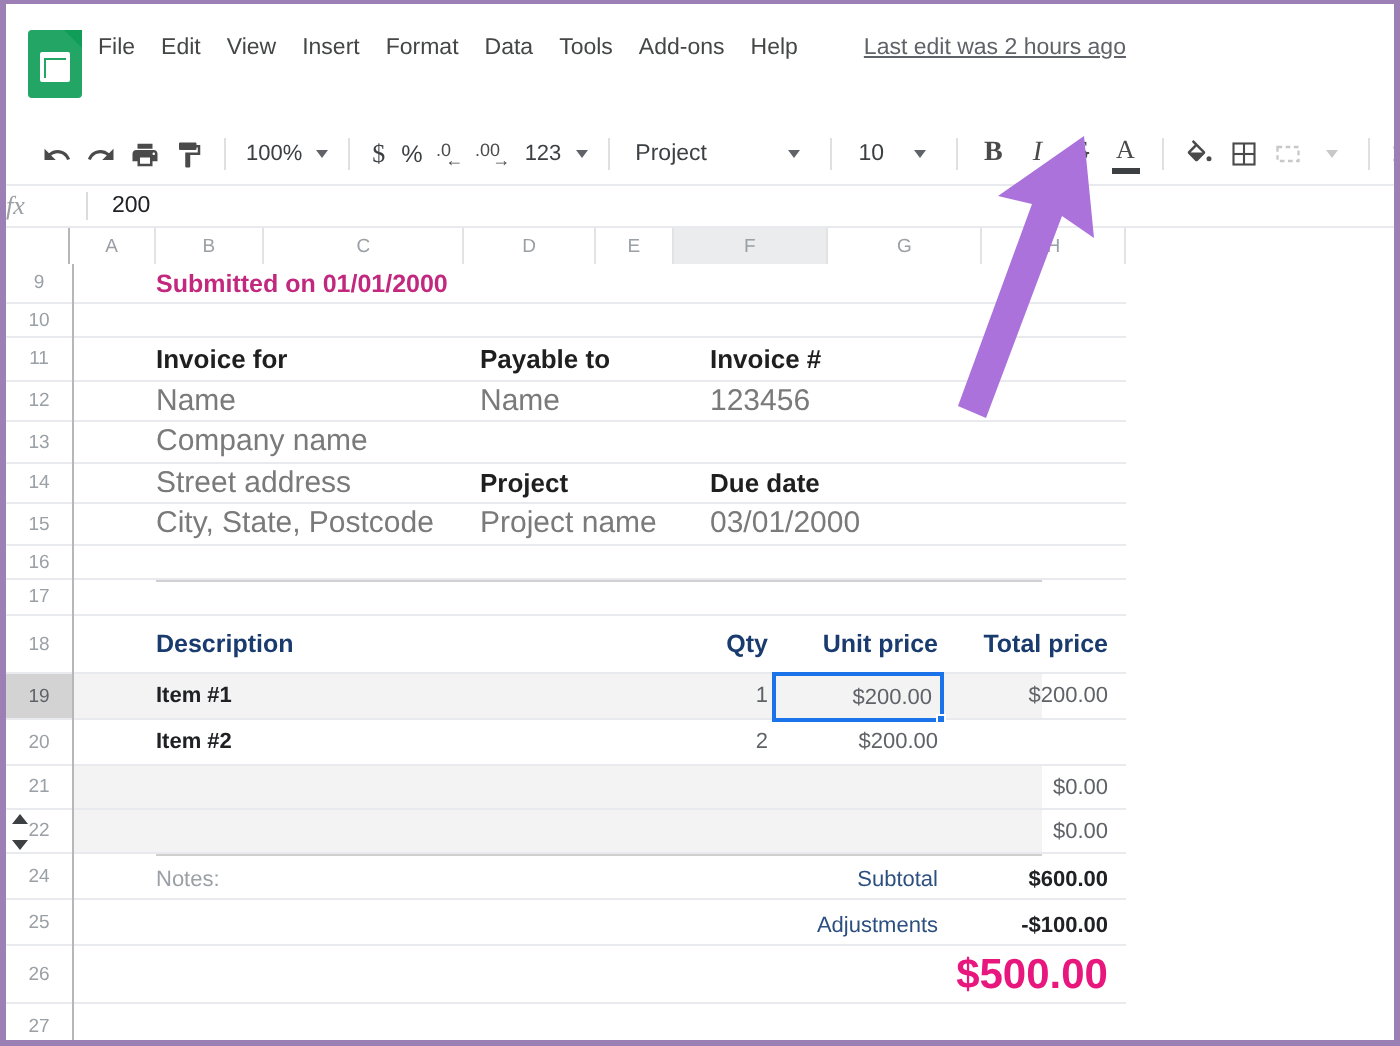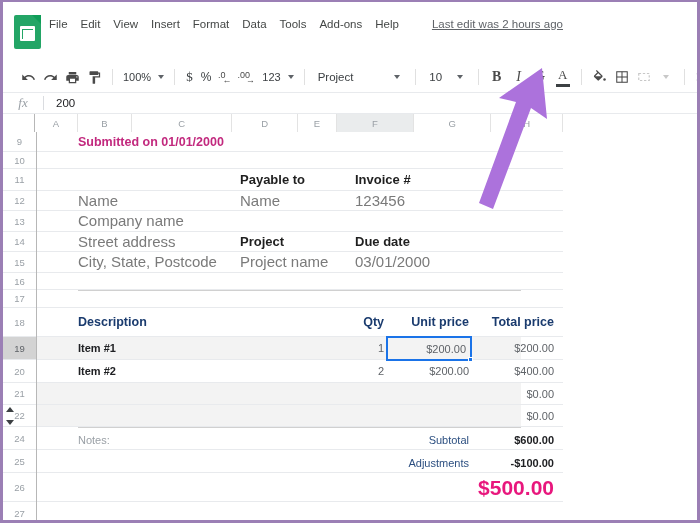--- a/index.html
+++ b/index.html
@@ -141,21 +141,21 @@
   
   .formulabar {
     position: absolute; left: 0; top: 90px;
     width: 694px; height: 22px;
     display: flex; align-items: center;
     background: #ffffff;
     border-top: 1px solid #e8eaed;
     border-bottom: 1px solid #e8eaed;
   }
   .fx {
-    width: 40px; text-align: center;
+    width: 40px; text-align: left;
     font-family: "Liberation Serif", serif; font-style: italic;
     font-size: 13px; color: #9aa0a6;
   }
   .fb-divider { width: 1px; height: 14px; background: #dadce0; }
   .fb-value {
     font-size: 11.5px; color: #202124; padding-left: 12px;
     flex: 1; cursor: text;
   }
 
   
@@ -480,20 +480,21 @@
       <div class="band" style="left:0;top:251px;width:484px;height:21px;"></div>
       <div class="band" style="left:0;top:273px;width:484px;height:21px;"></div>
 
       <div class="offsheet" style="left:526px;width:140px;top:0;bottom:0;"></div>
 
       <div class="rule" style="left:41px;top:158px;width:443px;"></div>
       <div class="rule" style="left:41px;top:295px;width:443px;"></div>
 
       <div class="cell t-submitted" style="left:41px;top:0;width:240px;height:19px;">Submitted on 01/01/2000</div>
 
+      <div class="cell t-h" style="left:41px;top:36px;width:160px;height:22px;">Invoice for</div>
       <div class="cell t-sub" style="left:41px;top:58px;width:160px;height:20px;">Name</div>
       <div class="cell t-sub" style="left:41px;top:78px;width:160px;height:21px;">Company name</div>
       <div class="cell t-sub" style="left:41px;top:99px;width:160px;height:20px;">Street address</div>
       <div class="cell t-sub" style="left:41px;top:119px;width:170px;height:21px;">City, State, Postcode</div>
 
       <div class="cell t-h" style="left:203px;top:36px;width:130px;height:22px;">Payable to</div>
       <div class="cell t-sub" style="left:203px;top:58px;width:130px;height:20px;">Name</div>
       <div class="cell t-sub" style="left:203px;top:119px;width:130px;height:21px;">Project name</div>
       <div class="cell t-h" style="left:203px;top:99px;width:130px;height:20px;">Project</div>
 
@@ -507,21 +508,20 @@
       <div class="cell t-colhead r" style="left:352px;top:175px;width:80px;height:29px;">Unit price</div>
       <div class="cell t-colhead r" style="left:437px;top:175px;width:80px;height:29px;">Total price</div>
 
       <div class="cell t-item" style="left:41px;top:205px;width:170px;height:22px;">Item #1</div>
       <div class="cell t-qty r" style="left:290px;top:205px;width:57px;height:22px;">1</div>
       <div class="cell t-money r" style="left:437px;top:205px;width:80px;height:22px;">$200.00</div>
 
       <div class="cell t-item" style="left:41px;top:228px;width:170px;height:22px;">Item #2</div>
       <div class="cell t-qty r" style="left:290px;top:228px;width:57px;height:22px;">2</div>
       <div class="cell t-money r" style="left:352px;top:228px;width:80px;height:22px;">$200.00</div>
-      <div class="cell t-money r" style="left:437px;top:228px;width:80px;height:22px;">$400.00</div>
 
       <div class="cell t-money r" style="left:437px;top:251px;width:80px;height:21px;">$0.00</div>
       <div class="cell t-money r" style="left:437px;top:273px;width:80px;height:21px;">$0.00</div>
 
       <div class="cell t-lbl r" style="left:330px;top:296px;width:102px;height:23px;">Subtotal</div>
 
       <div class="cell t-notes" style="left:41px;top:296px;width:120px;height:23px;">Notes:</div>
       <div class="cell t-amt r" style="left:437px;top:296px;width:80px;height:23px;">$600.00</div>
 
       <div class="cell t-lbl r" style="left:330px;top:319px;width:102px;height:23px;">Adjustments</div>

